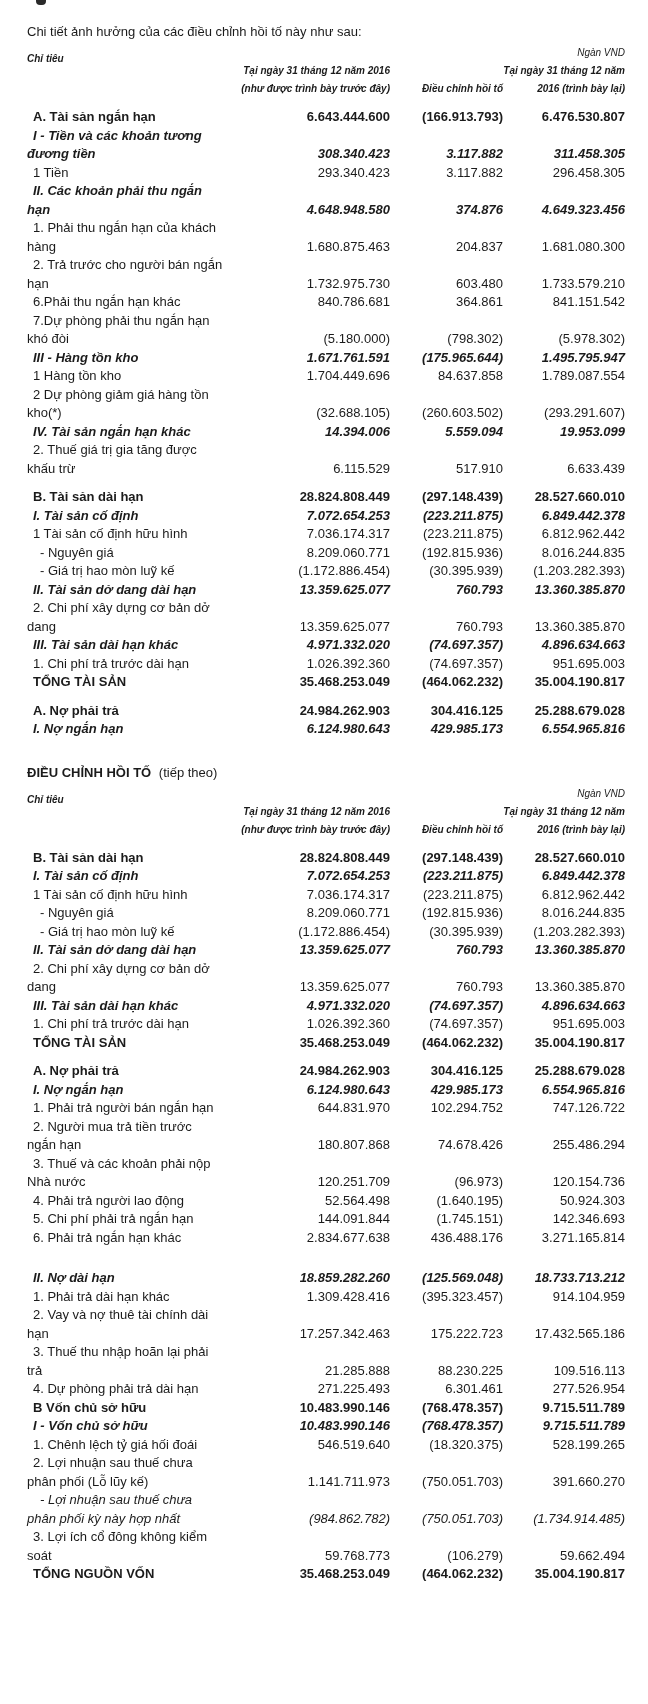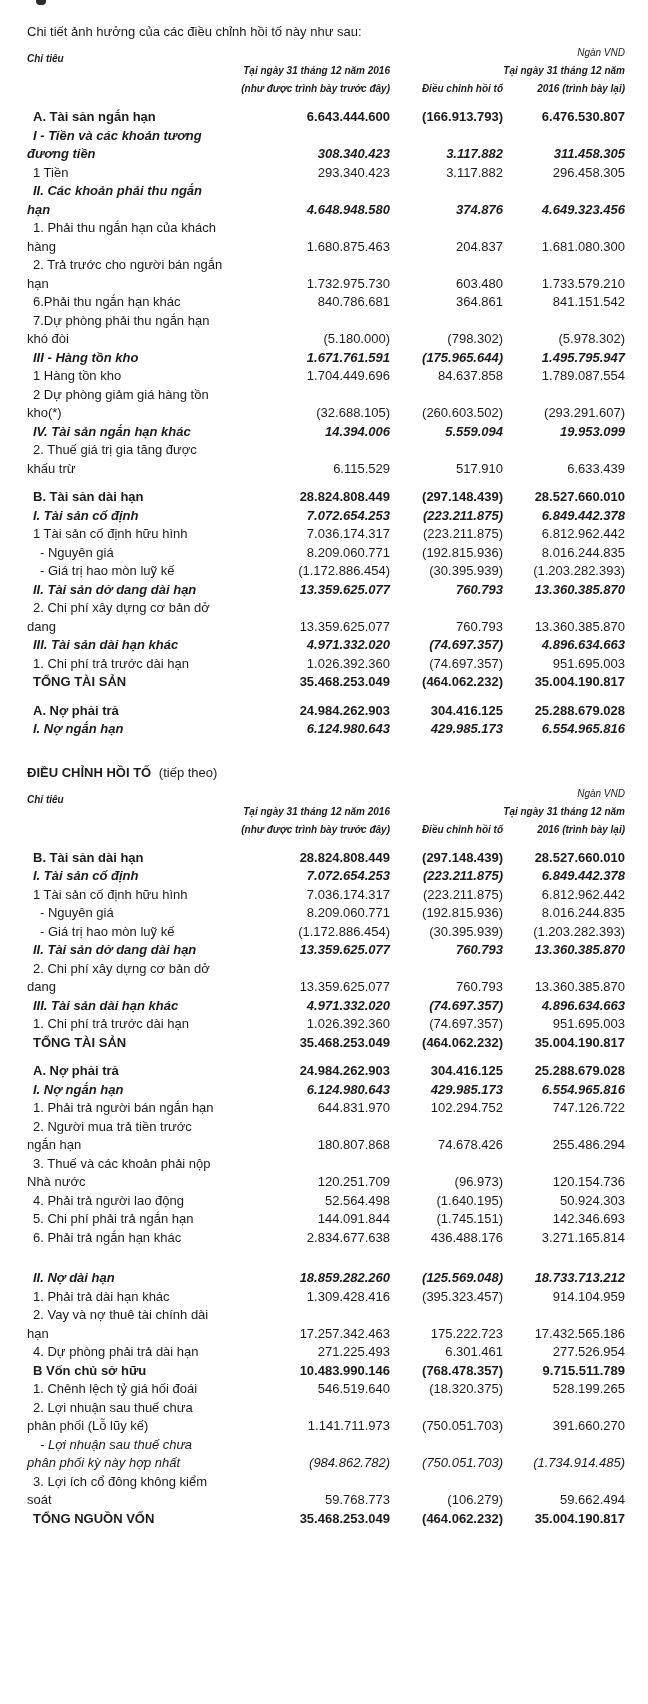--- a/index.html
+++ b/index.html
@@ -413,27 +413,39 @@
           <td class="num">(395.323.457)</td>
           <td class="num">914.104.959</td>
         </tr>
         <tr class="n">
           <td class="lbl">2. Vay và nợ thuê tài chính dài hạn</td>
           <td class="num">17.257.342.463</td>
           <td class="num">175.222.723</td>
           <td class="num">17.432.565.186</td>
         </tr>
         <tr class="n">
+          <td class="lbl">3. Thuế thu nhập hoãn lại phải trả</td>
+          <td class="num">21.285.888</td>
+          <td class="num">88.230.225</td>
+          <td class="num">109.516.113</td>
+        </tr>
+        <tr class="n">
           <td class="lbl">4. Dự phòng phải trả dài hạn</td>
           <td class="num">271.225.493</td>
           <td class="num">6.301.461</td>
           <td class="num">277.526.954</td>
         </tr>
         <tr class="b">
           <td class="lbl">B Vốn chủ sở hữu</td>
+          <td class="num">10.483.990.146</td>
+          <td class="num">(768.478.357)</td>
+          <td class="num">9.715.511.789</td>
+        </tr>
+        <tr class="bi">
+          <td class="lbl">I - Vốn chủ sở hữu</td>
           <td class="num">10.483.990.146</td>
           <td class="num">(768.478.357)</td>
           <td class="num">9.715.511.789</td>
         </tr>
         <tr class="n">
           <td class="lbl">1. Chênh lệch tỷ giá hối đoái</td>
           <td class="num">546.519.640</td>
           <td class="num">(18.320.375)</td>
           <td class="num">528.199.265</td>
         </tr>

